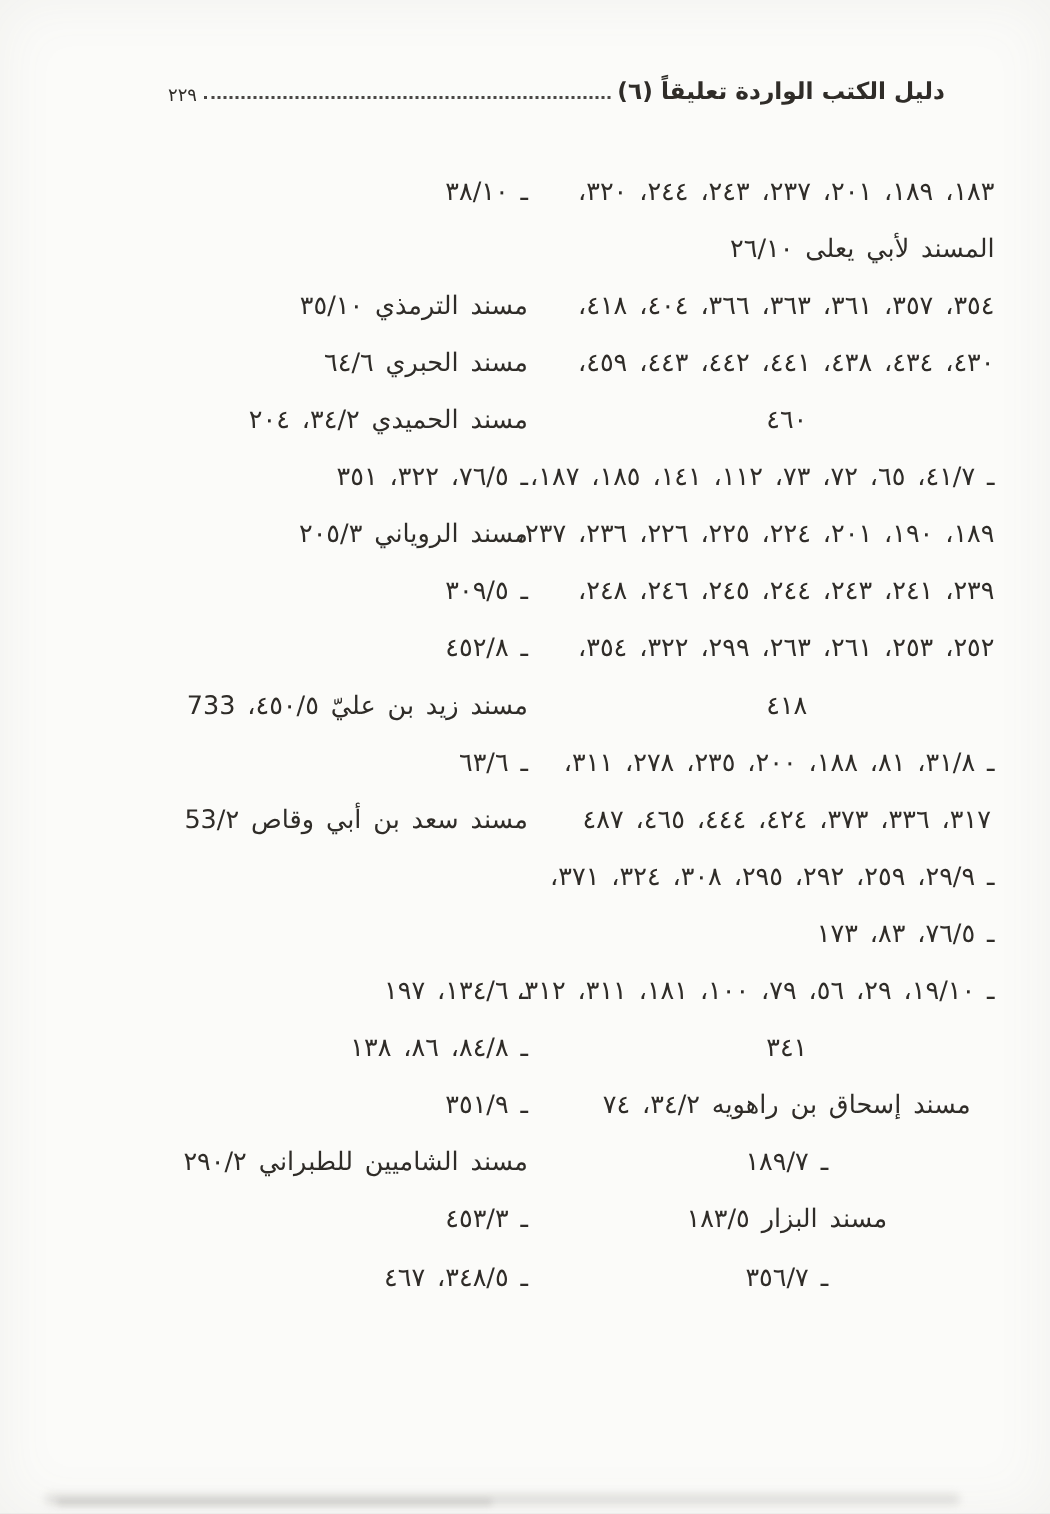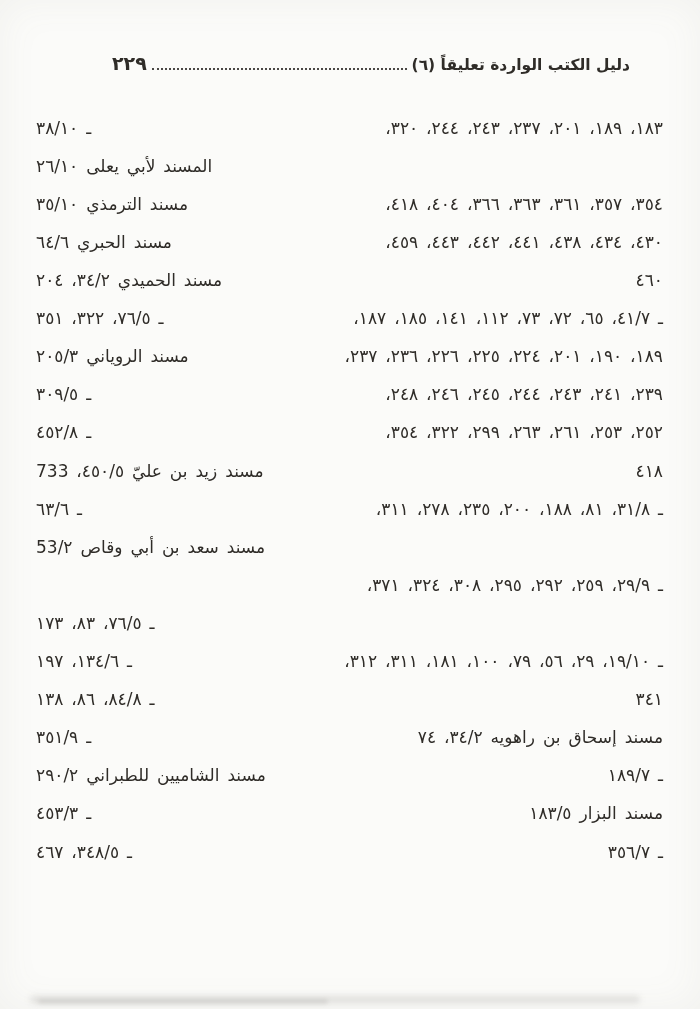--- a/index.html
+++ b/index.html
@@ -21,35 +21,35 @@
   .header .title{
     font-size:15.5px;font-weight:700;white-space:nowrap;
     letter-spacing:-0.2px;
     text-align:center;
   }
   .header .dots{
     flex:1;height:0;margin:0 5px 4px 5px;
     border-bottom:2.2px dotted var(--dots,#4a4745);
   }
   .header .pagenum{
-    font-size:19px;font-weight:700;white-space:nowrap;
+    font-size:12px;font-weight:400;white-space:nowrap;
   }
   .rows{
     position:absolute;top:109px;right:37px;left:36px;
   }
   .row{
     height:38.1px;
     display:flex;direction:rtl;align-items:center;gap:34px;
   }
   .cell{
     font-size:17px;line-height:1.45;white-space:nowrap;
     word-spacing:2.5px;overflow:visible;
   }
-  .c1{width:277px;text-align:right;}
-  .c2{flex:1;text-align:left;}
+  .c1{width:277px;text-align:center;}
+  .c2{flex:1;text-align:right;}
   .scan-smudge-1{
     position:absolute;top:996px;left:30px;width:610px;height:7px;
     background:#a8a6a2;opacity:.30;border-radius:4px;filter:blur(3px);
   }
   .scan-smudge-2{
     position:absolute;top:999px;left:38px;width:290px;height:5px;
     background:#9b9995;opacity:.25;border-radius:3px;filter:blur(2px);
   }
 </style>
 </head>
@@ -112,20 +112,21 @@
     <div class="cell c1">٤١٨</div>
     <div class="cell c2">مسند زيد بن عليّ ٤٥٠/٥، 733</div>
   </div>
 
   <div class="row">
     <div class="cell c1">ـ ٣١/٨، ٨١، ١٨٨، ٢٠٠، ٢٣٥، ٢٧٨، ٣١١،</div>
     <div class="cell c2">ـ ٦٣/٦</div>
   </div>
 
   <div class="row">
+    <div class="cell c1">٣١٧، ٣٣٦، ٣٧٣، ٤٢٤، ٤٤٤، ٤٦٥، ٤٨٧</div>
     <div class="cell c2">مسند سعد بن أبي وقاص 53/٢</div>
   </div>
 
   <div class="row">
     <div class="cell c1">ـ ٢٩/٩، ٢٥٩، ٢٩٢، ٢٩٥، ٣٠٨، ٣٢٤، ٣٧١،</div>
   </div>
 
   <div class="row">
     <div class="cell c2">ـ ٧٦/٥، ٨٣، ١٧٣</div>
   </div>

